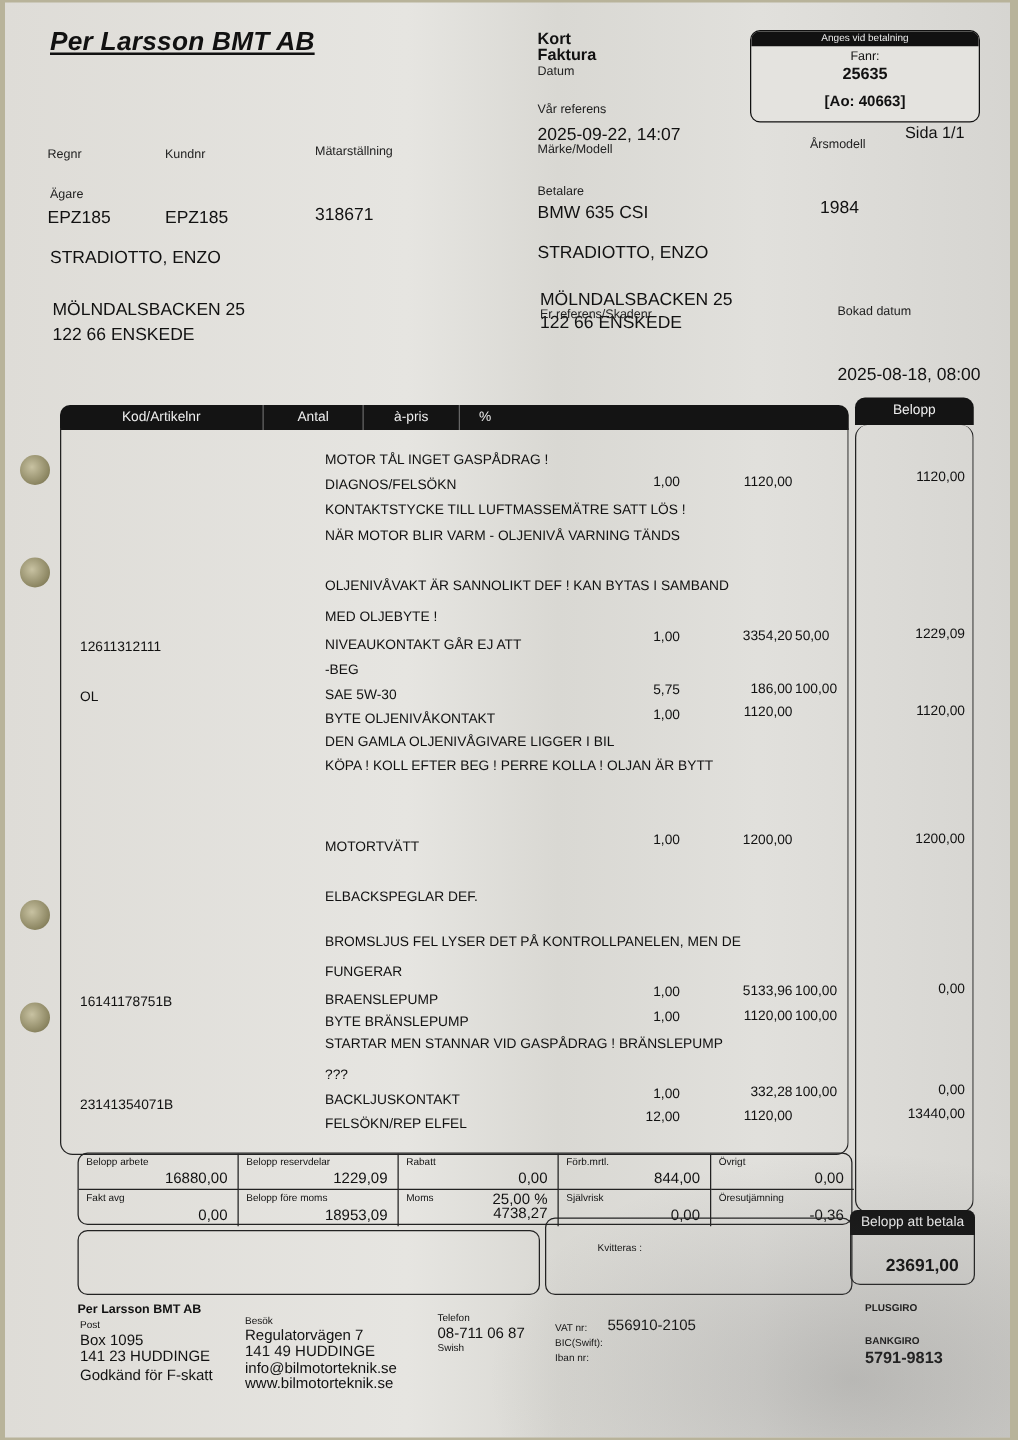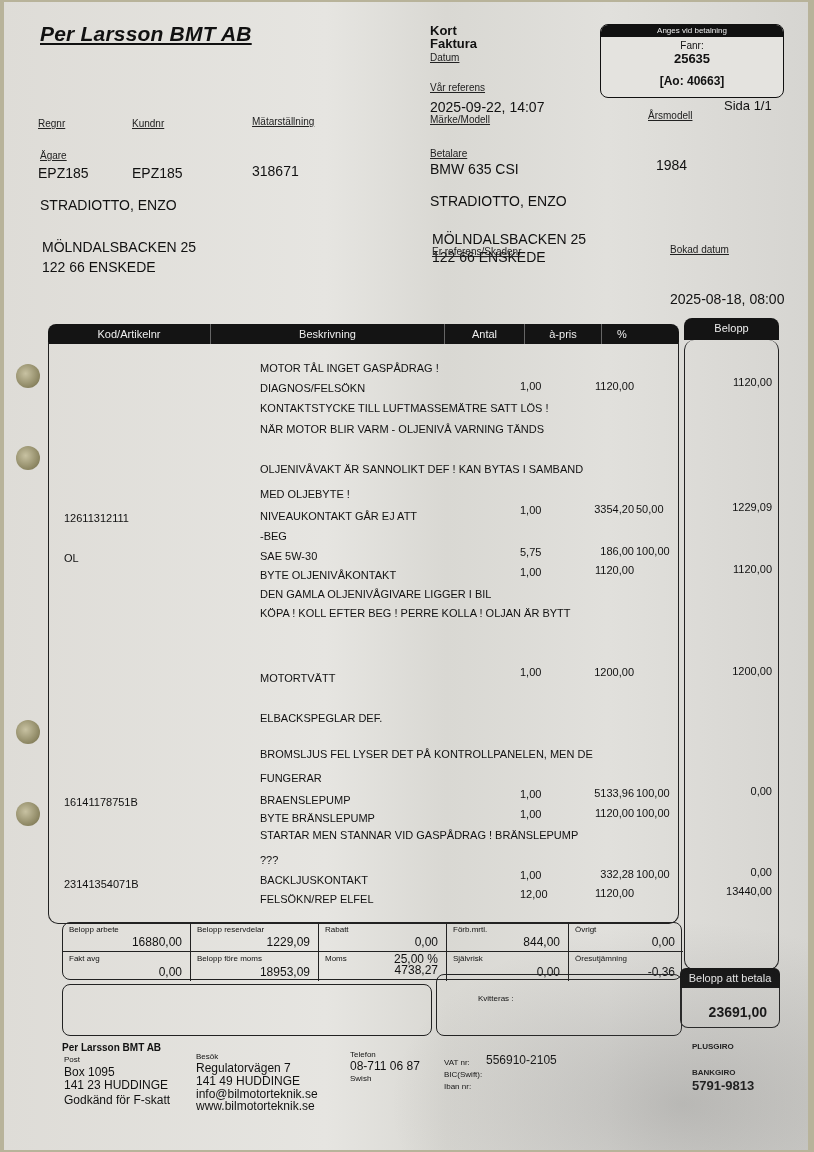--- a/index.html
+++ b/index.html
@@ -22,21 +22,21 @@
     }
     .hole {
       position: absolute; left: 12px; width: 24px; height: 24px; border-radius: 50%;
       background: radial-gradient(circle at 40% 40%, #c8c2a2, #8a8460 70%, #5d573d);
     }
     .abs { position: absolute; }
     .company {
       left: 36px; top: 20px; font-size: 21px; font-weight: bold; font-style: italic;
       text-decoration: underline; letter-spacing: 0.2px;
     }
-    .lbl { font-size: 10px; color: #222; text-decoration: underline; }
+    .lbl { font-size: 10px; color: #222; }
     .val { font-size: 14px; margin-top: 37px; }
     .doc-type { font-size: 13px; font-weight: bold; line-height: 13px; }
     .payment-box {
       left: 596px; top: 22px; width: 184px; height: 74px;
       border: 1.5px solid #111; border-radius: 8px; overflow: hidden; background: #e4e3df;
     }
     .payment-box .hdr { background: #111; color: #eee; font-size: 8px; text-align: center; height: 12px; line-height: 12px; }
     .payment-box .fanr-l { text-align: center; font-size: 10px; margin-top: 3px; }
     .payment-box .fanr-v { text-align: center; font-size: 13px; font-weight: bold; }
     .payment-box .ao { text-align: center; font-size: 12px; font-weight: bold; margin-top: 8px; }
@@ -54,21 +54,21 @@
       left: 44px; top: 340px; width: 631px; height: 582px;
       border: 1.5px solid #222; border-top: none; border-radius: 0 0 10px 10px;
     }
     .belopp-body {
       left: 680px; top: 338px; width: 95px; height: 630px;
       border: 1.5px solid #222; border-top: none; border-radius: 10px;
     }
     .row { position: absolute; font-size: 11px; white-space: nowrap; }
     .c-kod { left: 60px; }
     .c-desc { left: 256px; }
-    .c-antal { left: 516px; width: 48px; }
+    .c-antal { left: 492px; width: 48px; text-align: right; }
     .c-pris { left: 565px; width: 65px; text-align: right; }
     .c-pct { left: 632px; width: 42px; }
     .c-belopp { left: 690px; width: 78px; text-align: right; }
 
     .totals {
       left: 58px; top: 920px; width: 620px; height: 58px;
       border: 1.5px solid #222; border-radius: 8px;
       display: grid; grid-template-columns: 128px 128px 128px 122px 114px; grid-template-rows: 29px 29px;
     }
     .totals .cell { border-right: 1px solid #222; border-bottom: 1px solid #222; position: relative; padding: 2px 6px; }
@@ -137,21 +137,20 @@
   <div class="abs lbl" style="left:426px;top:146px">Betalare</div>
   <div class="abs val" style="left:426px;top:154px">STRADIOTTO, ENZO</div>
   <div class="abs val" style="left:428px;top:192px">MÖLNDALSBACKEN 25</div>
   <div class="abs val" style="left:428px;top:210px">122 66 ENSKEDE</div>
   <div class="abs lbl" style="left:428px;top:244px">Er referens/Skadenr</div>
   <div class="abs lbl" style="left:666px;top:242px">Bokad datum</div>
   <div class="abs val" style="left:666px;top:252px">2025-08-18, 08:00</div>
 
   <div class="abs table-head">
     <div style="width:163px;text-align:center">Kod/Artikelnr</div>
-    <div style="width:234px;text-align:center">Beskrivning</div>
     <div style="width:80px;text-align:center">Antal</div>
     <div style="width:77px;text-align:center">à-pris</div>
     <div style="width:40px;text-align:center;border-right:none">%</div>
   </div>
   <div class="abs belopp-head">Belopp</div>
   <div class="abs table-body"></div>
   <div class="abs belopp-body"></div>
 
   <div>
 

